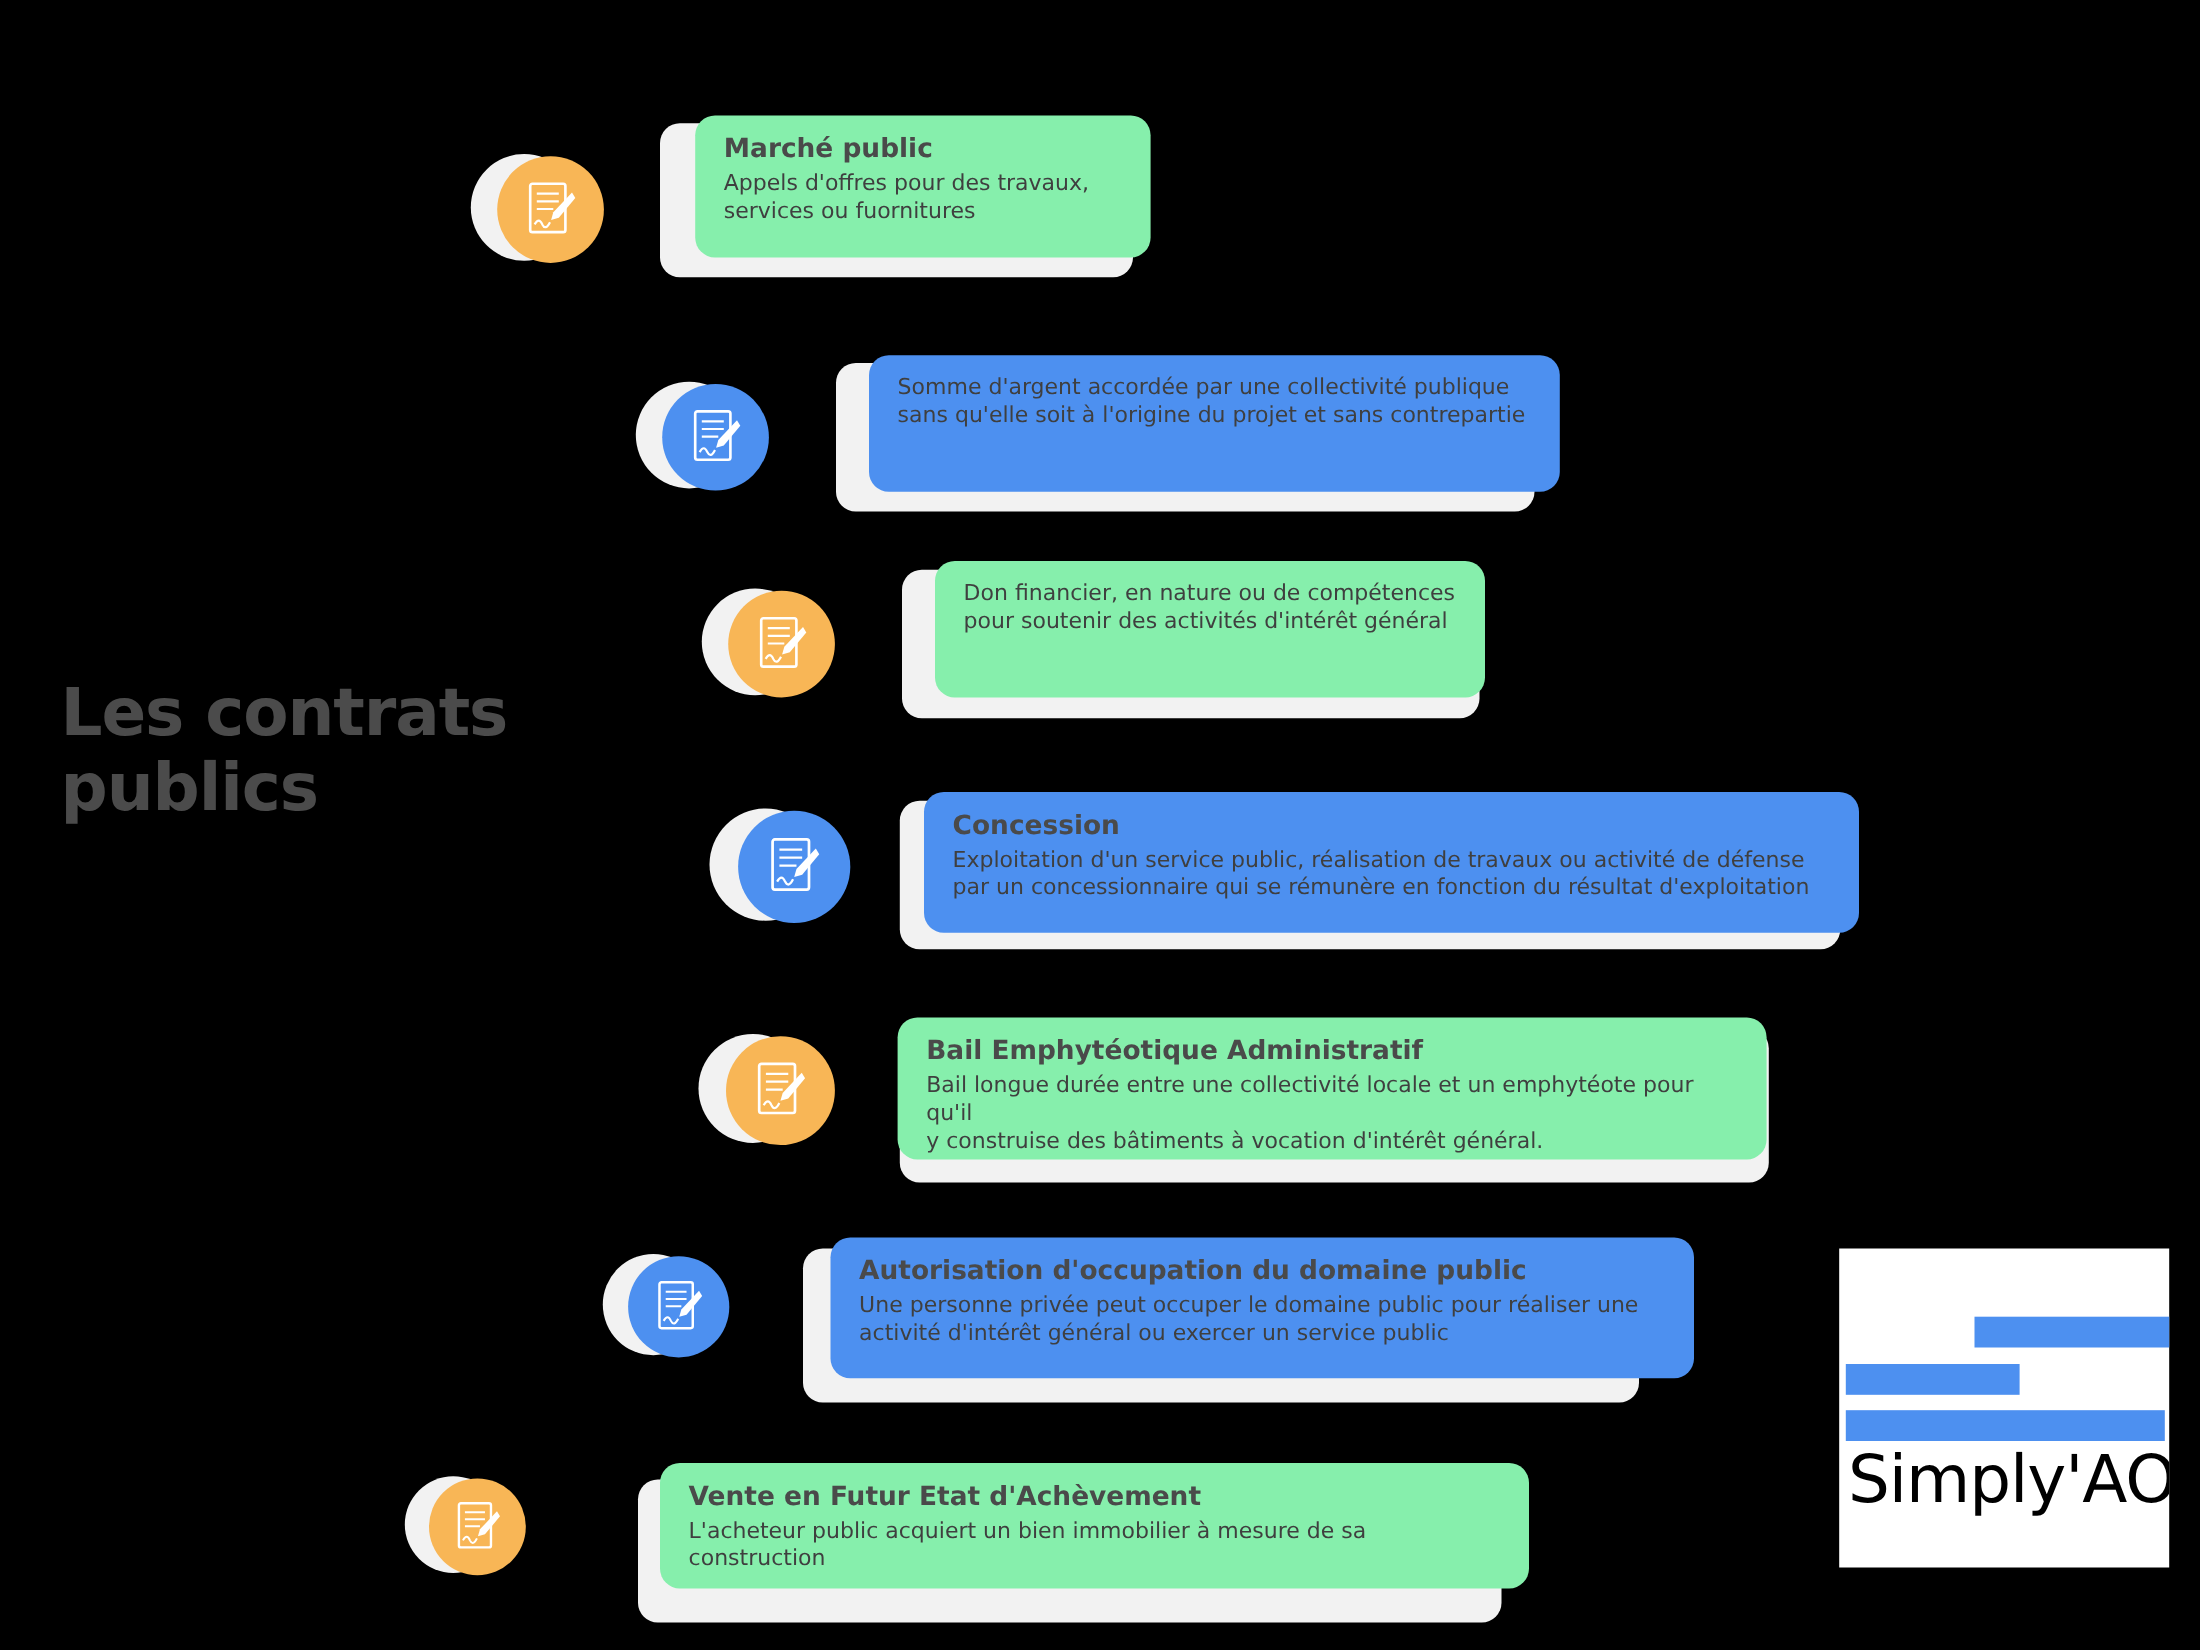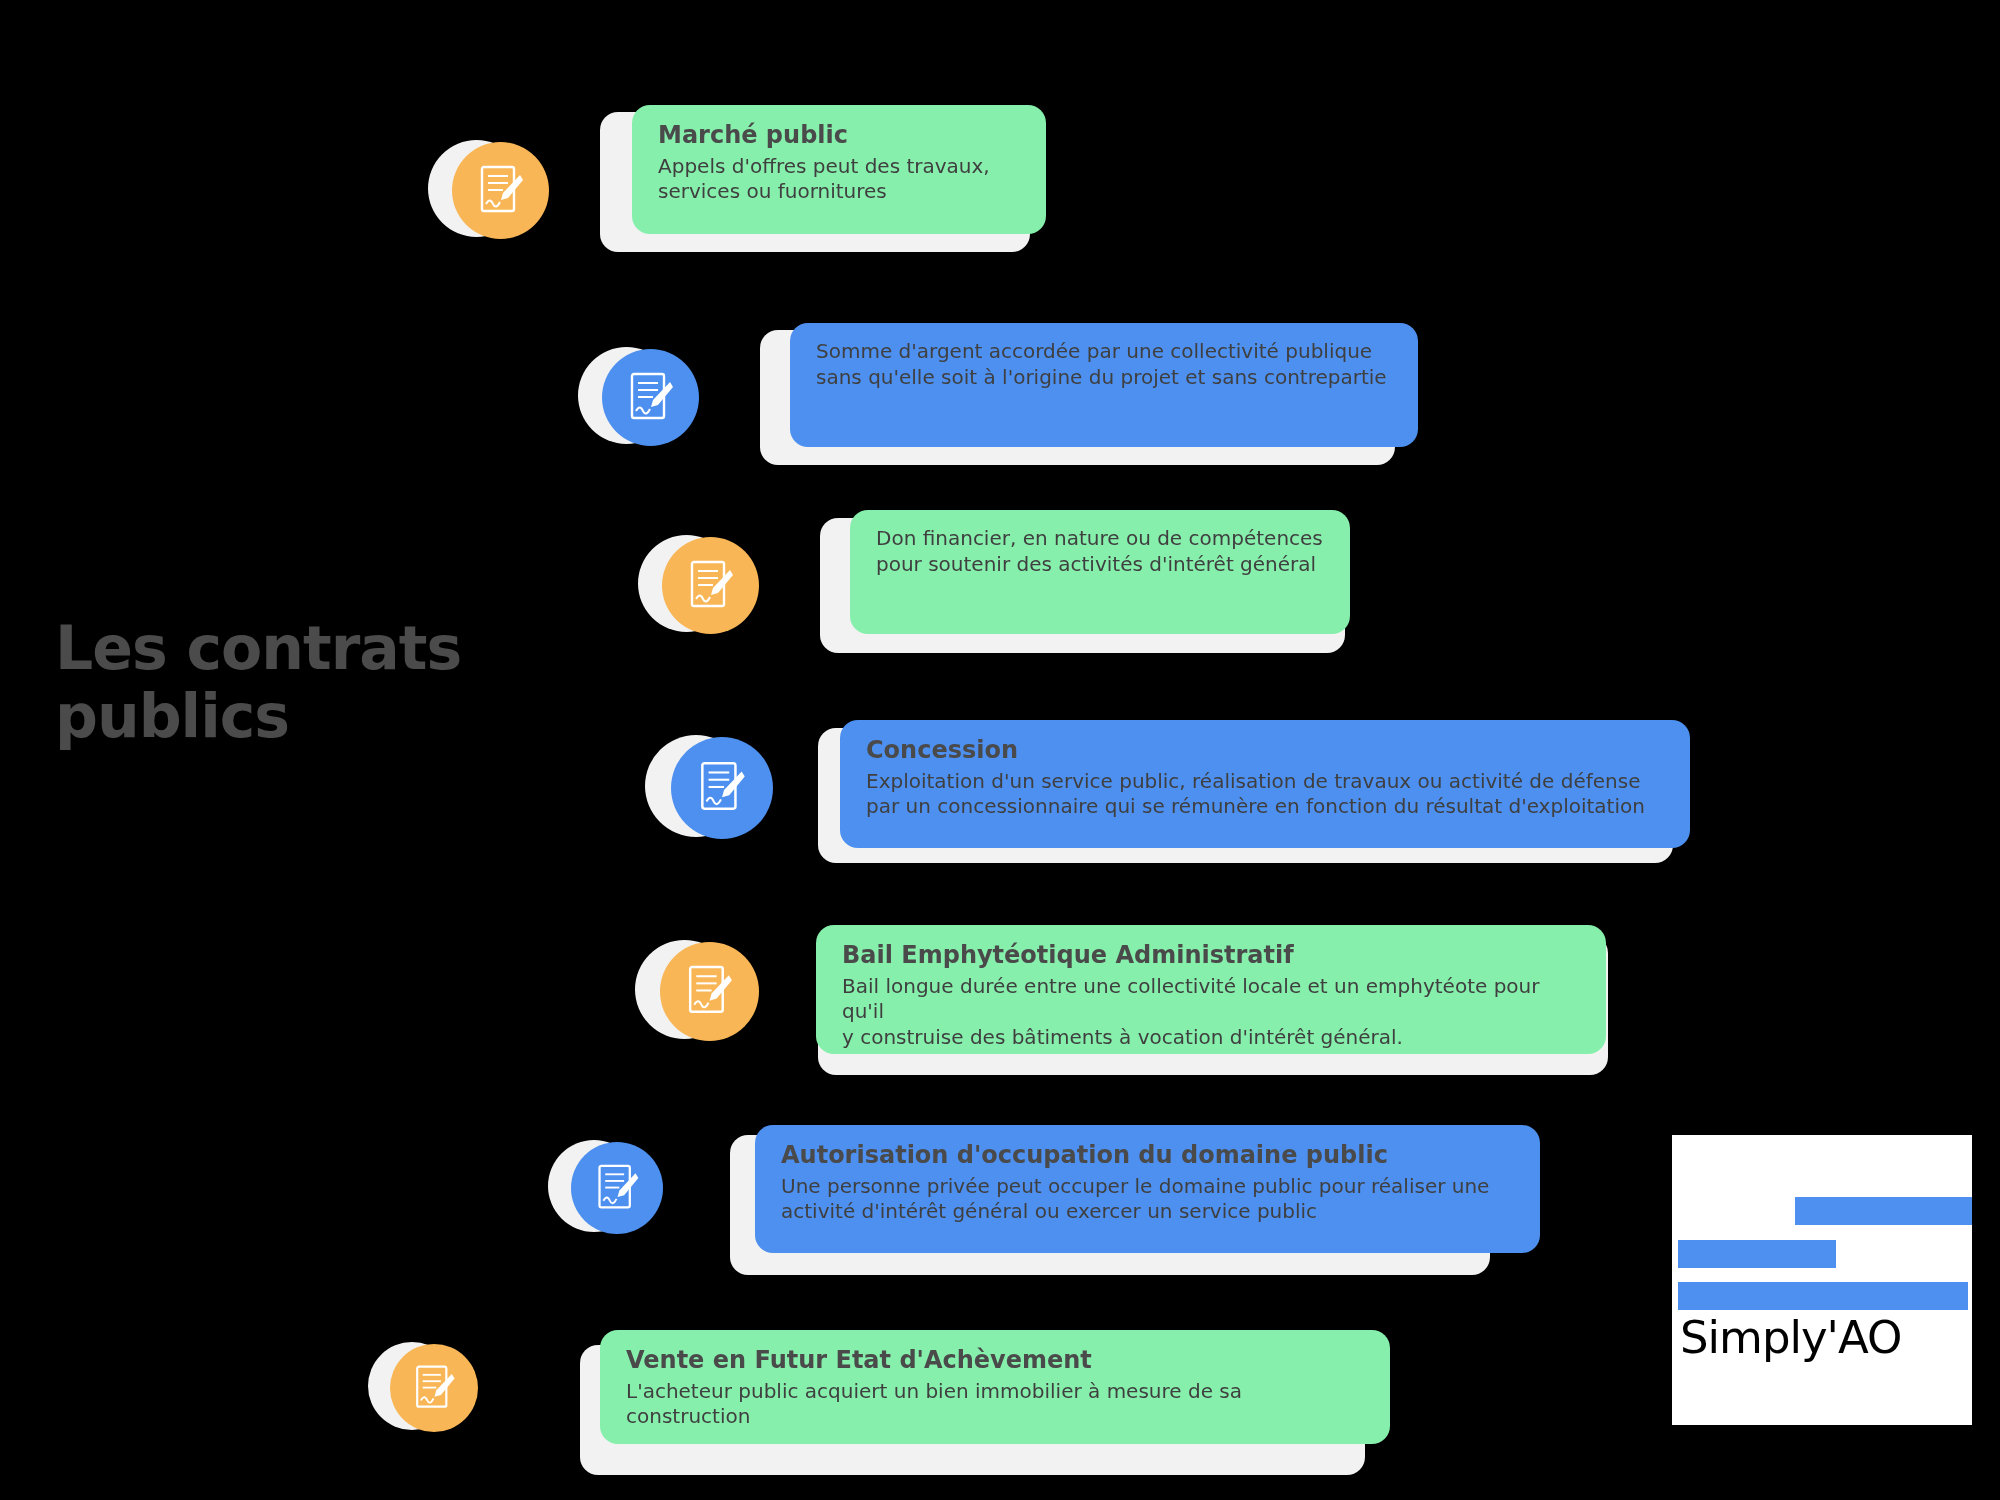--- a/index.html
+++ b/index.html
@@ -109,38 +109,38 @@
     position: absolute;
     background: #4d90f0;
   }
   #logo-text {
     position: absolute;
     left: 8px;
     top: 180px;
     width: 300px;
     color: #000000;
     font-family: "DejaVu Sans", sans-serif;
-    font-size: 45px;
+    font-size: 60px;
     line-height: 1;
     letter-spacing: -1px;
   }
 </style>
 </head>
 <body>
 
 <div id="canvas">
 
   <div id="title">Les contrats
 publics</div>
 
   <div class="row">
     <div class="shadow-card" style="left:600px; top:112px; width:430px; height:140px;"></div>
     <div class="card orange" style="left:632px; top:105px; width:414px; height:129px;">
       <div class="card-title">Marché public</div>
-      <div class="card-desc">Appels d'offres peut des travaux,
+      <div class="card-desc">Appels d'offres pour des travaux,
 services ou fuornitures</div>
     </div>
     <div class="icon-wrap" style="left:428px; top:140px; width:140px; height:110px;">
       <div class="icon-shadow" style="width:97px; height:97px;"></div>
       <div class="icon-circle orange" style="left:24px; top:2px; width:97px; height:97px;">
         <svg width="56" height="58" viewBox="0 0 56 58" fill="none">
           <rect x="9" y="5" width="32" height="44" rx="2" stroke="#ffffff" stroke-width="2.4" fill="none"></rect>
           <line x1="15" y1="14" x2="35" y2="14" stroke="#ffffff" stroke-width="2"></line>
           <line x1="15" y1="21" x2="35" y2="21" stroke="#ffffff" stroke-width="2"></line>
           <line x1="15" y1="28" x2="30" y2="28" stroke="#ffffff" stroke-width="2"></line>

